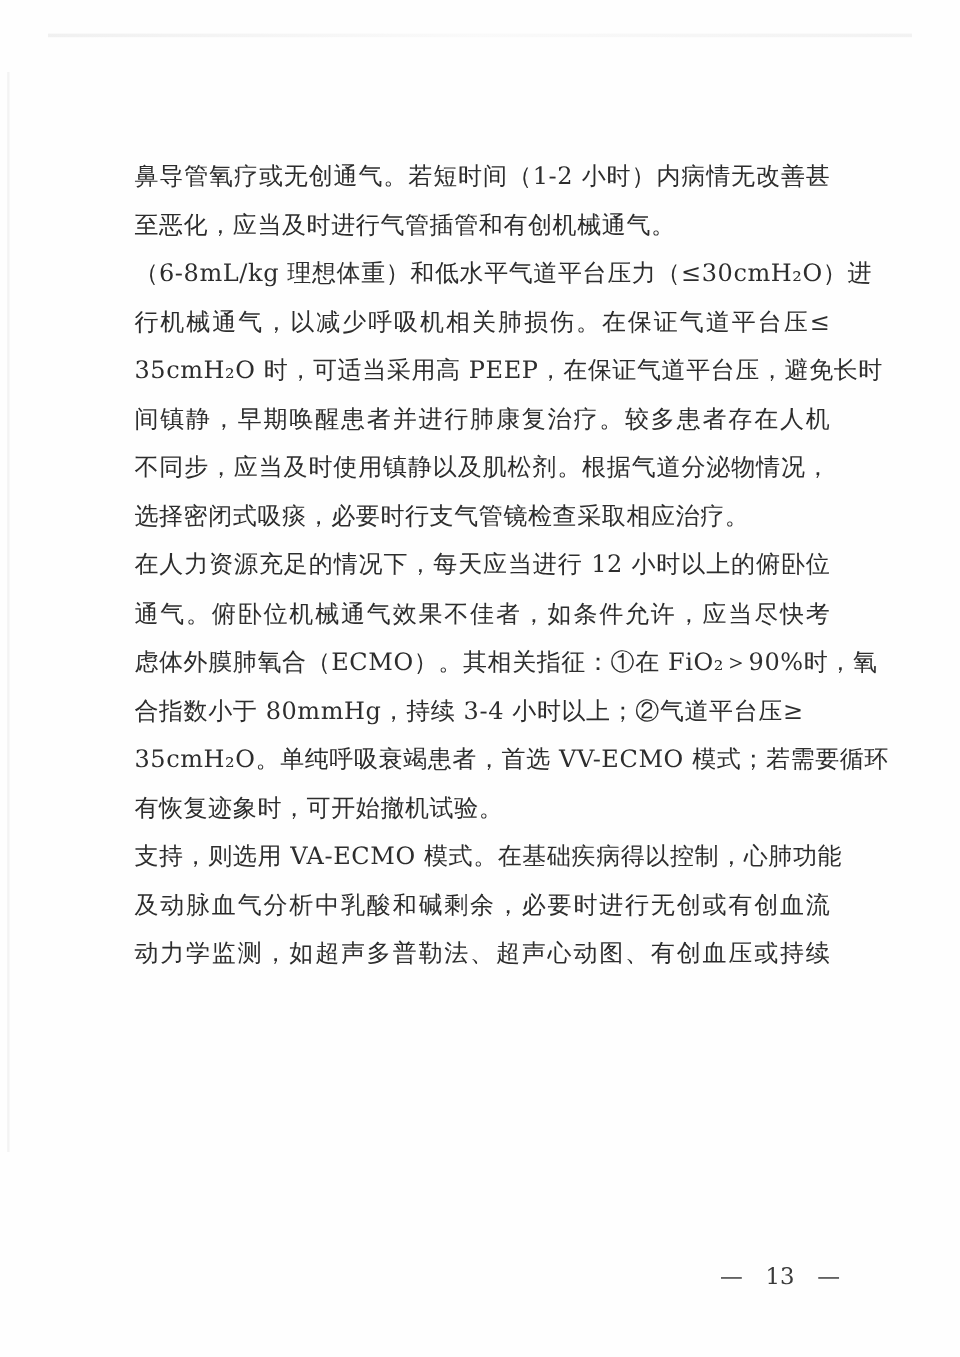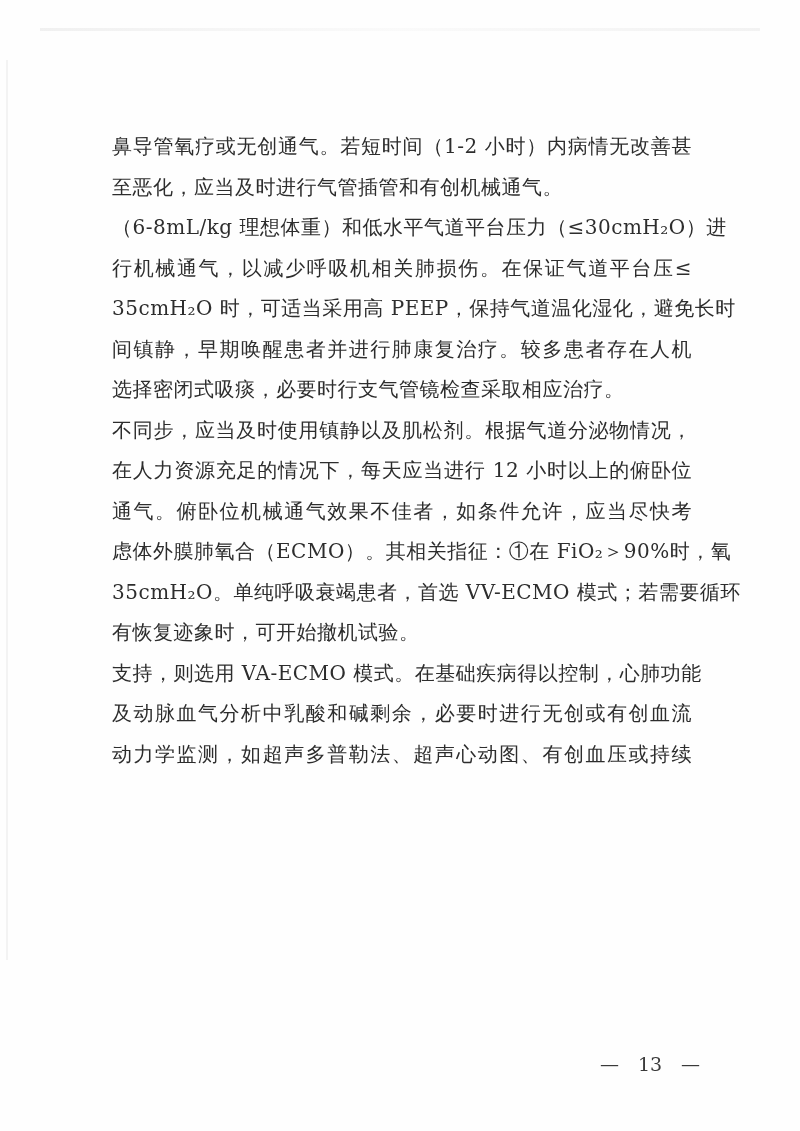--- a/index.html
+++ b/index.html
@@ -67,27 +67,28 @@
 <div class="page">
   <div class="scan-edge-top"></div>
   <div class="scan-edge-left"></div>
 
   <div class="doc-body" id="doc-body">
 
   <div class="line">鼻导管氧疗或无创通气。若短时间（1-2 小时）内病情无改善甚</div>
       <div class="line end">至恶化，应当及时进行气管插管和有创机械通气。</div>
       <div class="line">（6-8mL/kg 理想体重）和低水平气道平台压力（≤30cmH₂O）进</div>
       <div class="line">行机械通气，以减少呼吸机相关肺损伤。在保证气道平台压≤</div>
-      <div class="line">35cmH₂O 时，可适当采用高 PEEP，保持气道温化湿化，避免长时</div>
+      <div class="line">35cmH₂O 时，可适当采用高 PEEP，在保证气道平台压，避免长时</div>
       <div class="line">间镇静，早期唤醒患者并进行肺康复治疗。较多患者存在人机</div>
+      <div class="line">不同步，应当及时使用镇静以及肌松剂。根据气道分泌物情况，</div>
       <div class="line end">选择密闭式吸痰，必要时行支气管镜检查采取相应治疗。</div>
-      <div class="line">不同步，应当及时使用镇静以及肌松剂。根据气道分泌物情况，</div>
       <div class="line">在人力资源充足的情况下，每天应当进行 12 小时以上的俯卧位</div>
       <div class="line">通气。俯卧位机械通气效果不佳者，如条件允许，应当尽快考</div>
       <div class="line">虑体外膜肺氧合（ECMO）。其相关指征：①在 FiO₂＞90%时，氧</div>
+      <div class="line end">合指数小于 80mmHg，持续 3-4 小时以上；②气道平台压≥</div>
       <div class="line">35cmH₂O。单纯呼吸衰竭患者，首选 VV-ECMO 模式；若需要循环</div>
       <div class="line end">有恢复迹象时，可开始撤机试验。</div>
       <div class="line">支持，则选用 VA-ECMO 模式。在基础疾病得以控制，心肺功能</div>
       <div class="line">及动脉血气分析中乳酸和碱剩余，必要时进行无创或有创血流</div>
       <div class="line">动力学监测，如超声多普勒法、超声心动图、有创血压或持续</div>
     </div>
 
   <div class="footer">
     <span class="dash">—</span>
     <span class="num">13</span>

